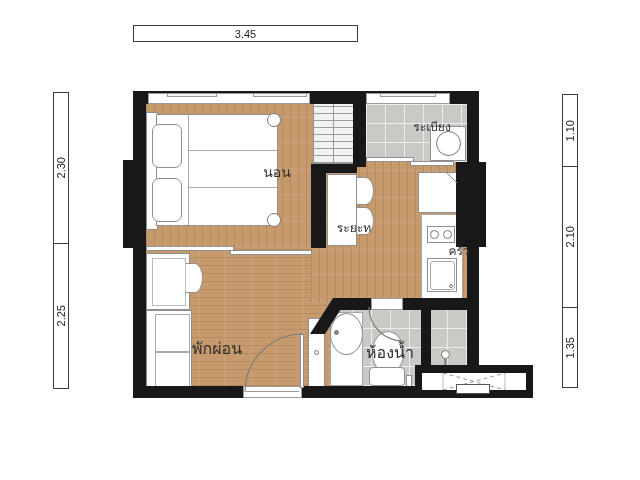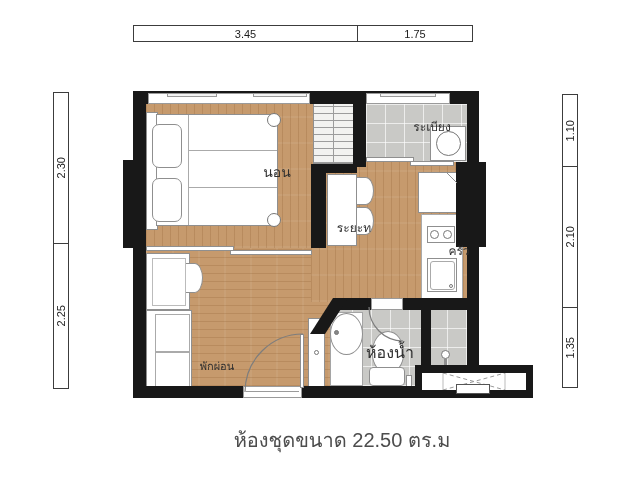--- a/index.html
+++ b/index.html
@@ -28,23 +28,20 @@
   .knob{position:absolute;border:1px solid #777;border-radius:50%;background:#fff;box-sizing:border-box;}
   svg{display:block;}
 </style>
 </head>
 <body>
 
 <div id="canvas">
 
   <div class="abs dim-cell" style="left:133px;top:25px;width:225px;height:17px;">
       <span>3.45</span>
-    </div>
-  <div class="abs dim-cell" style="left:357px;top:25px;width:116px;height:17px;">
-      <span>1.75</span>
     </div>
 
   <div class="abs dim-cell" style="left:53px;top:92px;width:16px;height:152px;">
       <span class="dim-vert">2.30</span>
     </div>
   <div class="abs dim-cell" style="left:53px;top:243px;width:16px;height:146px;">
       <span class="dim-vert">2.25</span>
     </div>
 
   <div class="abs dim-cell" style="left:562px;top:94px;width:16px;height:73px;">
@@ -157,18 +154,17 @@
     <line x1="83" y1="0" x2="83" y2="17" stroke="#bbb" stroke-width="1"></line>
     <line x1="21" y1="0" x2="83" y2="17" stroke="#999" stroke-width="1" stroke-dasharray="4 3"></line>
     <line x1="21" y1="17" x2="83" y2="0" stroke="#999" stroke-width="1" stroke-dasharray="4 3"></line>
   </svg>
   <div class="abs" style="left:456px;top:384px;width:34px;height:10px;background:#fff;border:1px solid #555;box-sizing:border-box;"></div>
 
   <span class="room-label" style="left:277px;top:172px;font-size:14px;">นอน</span>
   <span class="room-label" style="left:404px;top:126px;font-size:12px;margin-left:28px;">ระเบียง</span>
   <span class="room-label" style="left:354px;top:227px;font-size:12px;">ระยะท</span>
   <span class="room-label" style="left:441px;top:250px;font-size:12px;margin-left:18px;">ครัว</span>
-  <span class="room-label" style="left:217px;top:366px;font-size:11px;">พักผ่อน</span>
+  <span class="room-label" style="left:217px;top:348px;font-size:16px;">พักผ่อน</span>
   <span class="room-label" style="left:390px;top:352px;font-size:16px;">ห้องน้ำ</span>
 
-  <div class="abs" style="left:342px;top:440px;transform:translate(-50%,-50%);font-size:20px;color:#4d4d4d;white-space:nowrap;">ห้องชุดขนาด  22.50  ตร.ม</div>
 
 </div>
 
 </body></html>

